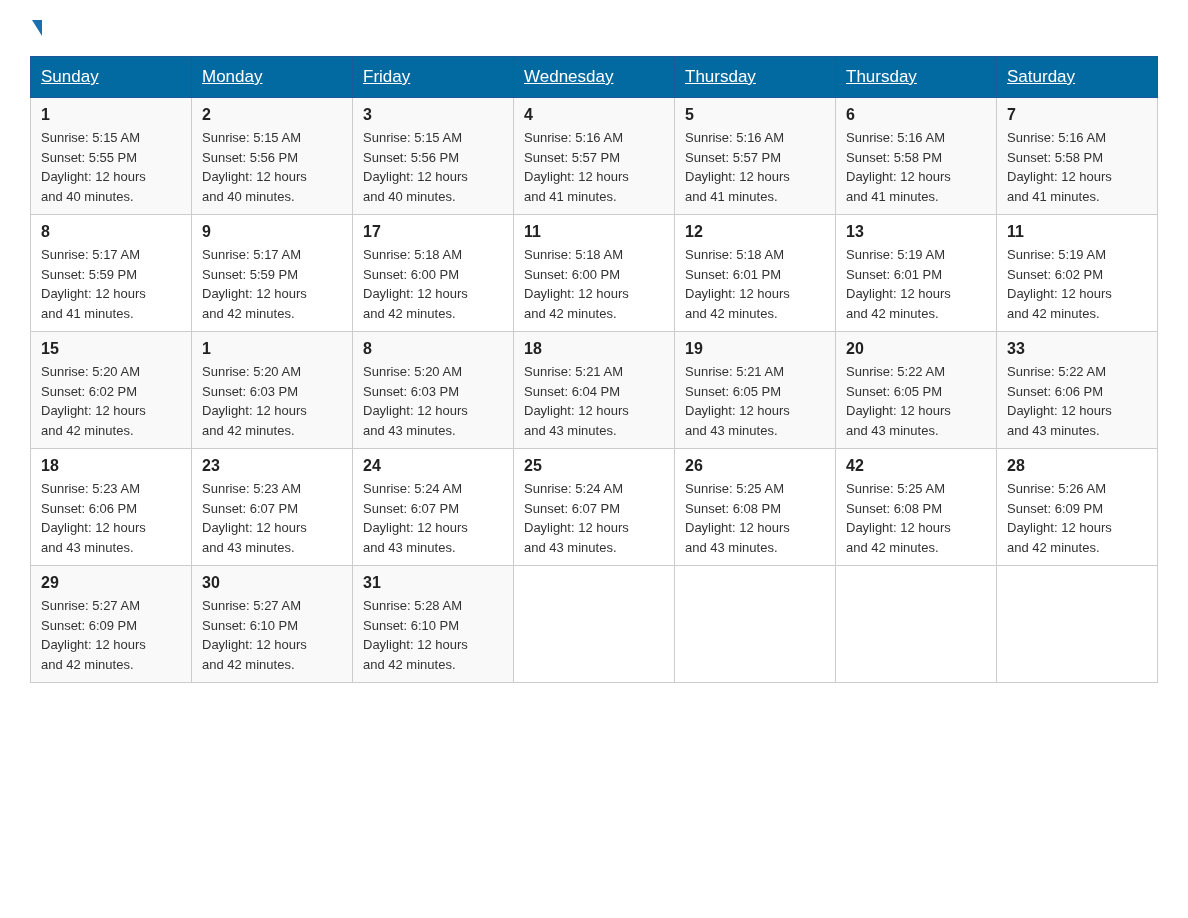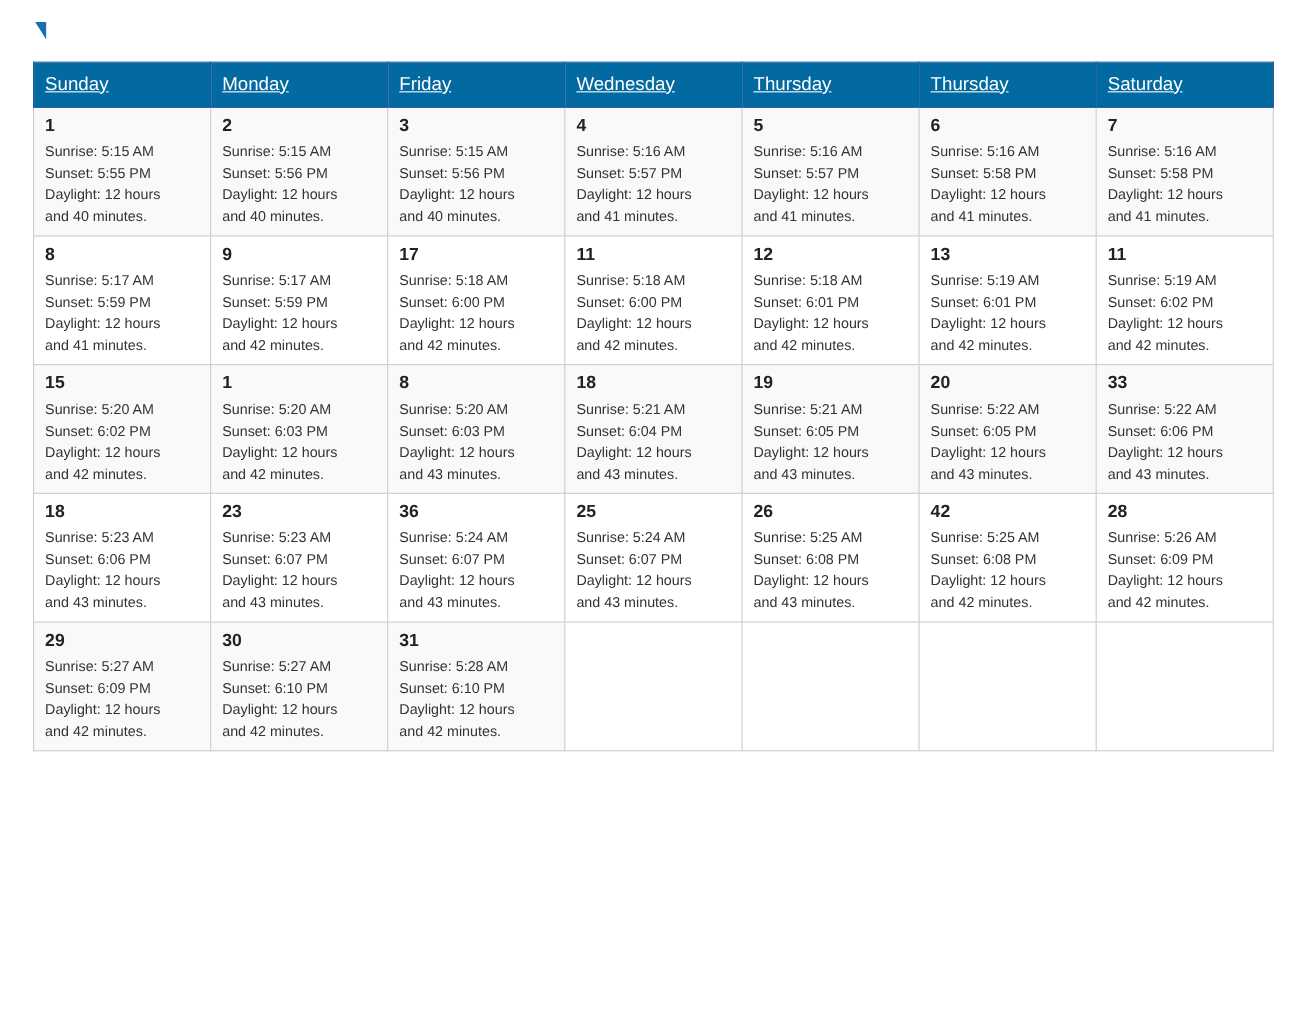--- a/index.html
+++ b/index.html
@@ -231,21 +231,21 @@
       <tr>
         <td>
         <div class="day-number">18</div>
         <div class="day-info">Sunrise: 5:23 AM<br>Sunset: 6:06 PM<br>Daylight: 12 hours and&nbsp;43 minutes.</div>
       </td>
         <td>
         <div class="day-number">23</div>
         <div class="day-info">Sunrise: 5:23 AM<br>Sunset: 6:07 PM<br>Daylight: 12 hours and&nbsp;43 minutes.</div>
       </td>
         <td>
-        <div class="day-number">36</div>
+        <div class="day-number">24</div>
         <div class="day-info">Sunrise: 5:24 AM<br>Sunset: 6:07 PM<br>Daylight: 12 hours and&nbsp;43 minutes.</div>
       </td>
         <td>
         <div class="day-number">25</div>
         <div class="day-info">Sunrise: 5:24 AM<br>Sunset: 6:07 PM<br>Daylight: 12 hours and&nbsp;43 minutes.</div>
       </td>
         <td>
         <div class="day-number">26</div>
         <div class="day-info">Sunrise: 5:25 AM<br>Sunset: 6:08 PM<br>Daylight: 12 hours and&nbsp;43 minutes.</div>
       </td>

